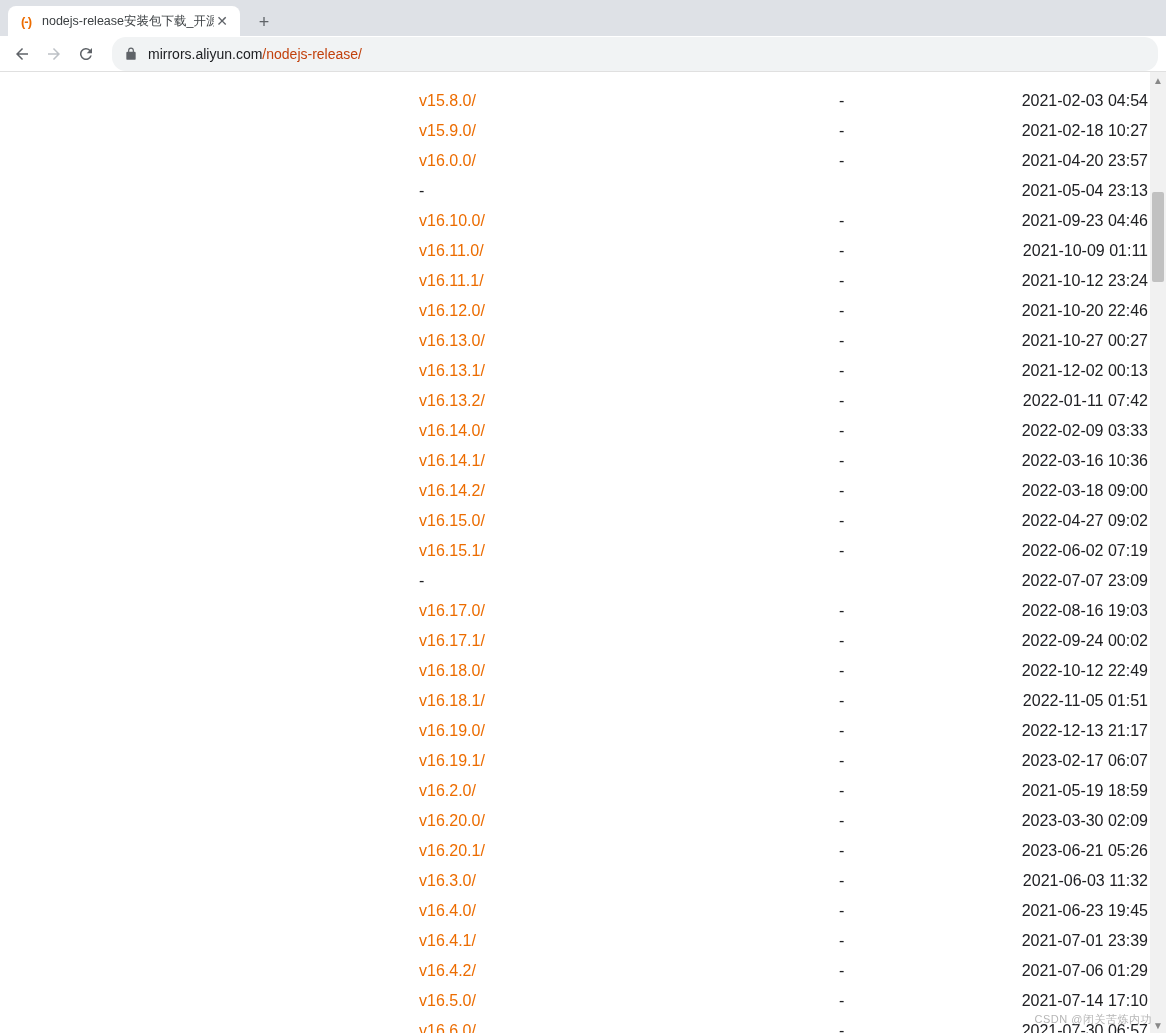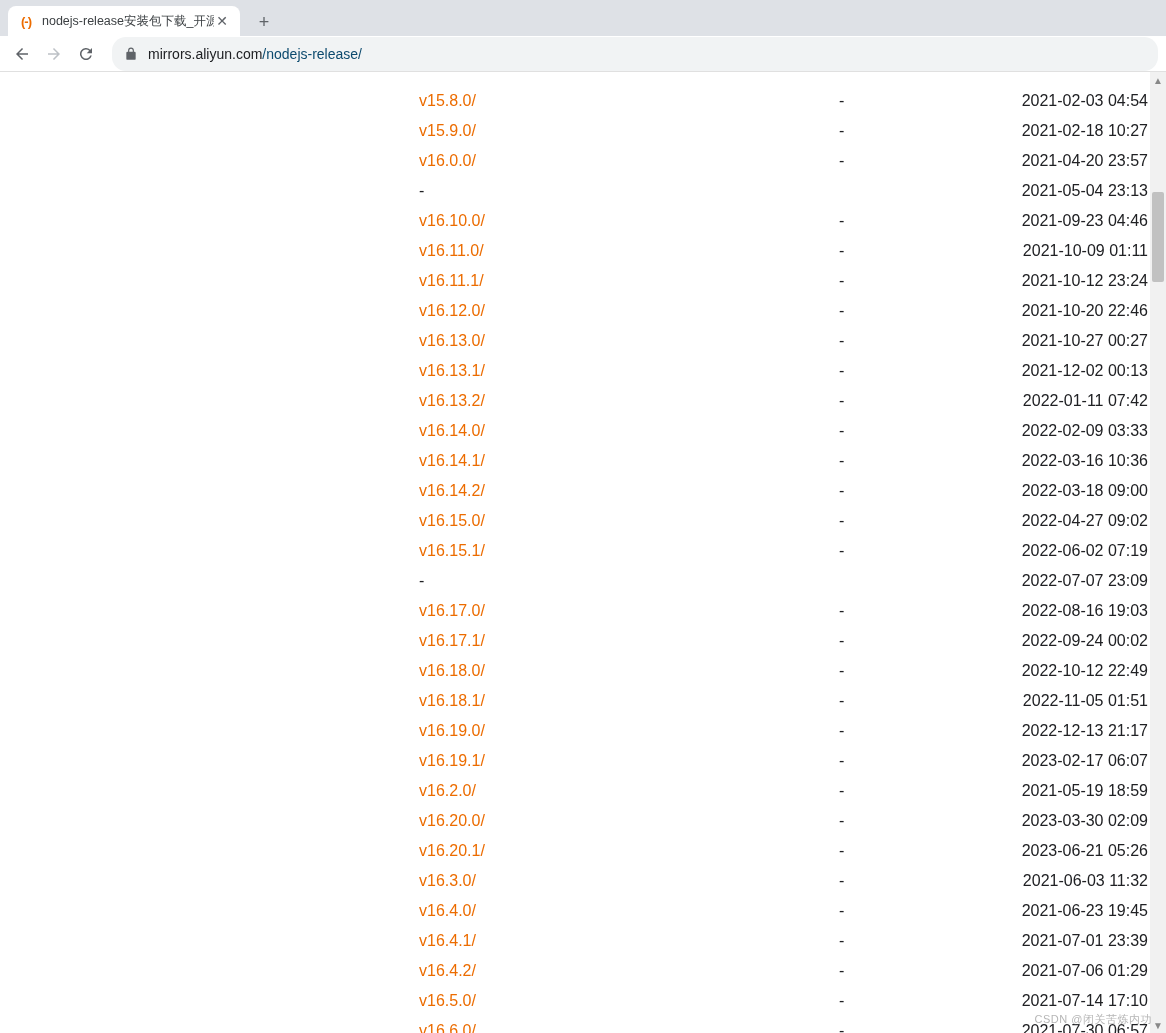--- a/index.html
+++ b/index.html
@@ -14,21 +14,21 @@
     .tab-close { width: 16px; height: 16px; display: flex; align-items: center; justify-content: center; color: #5f6368; font-size: 14px; border-radius: 50%; cursor: pointer; }
     .new-tab { margin-left: 10px; width: 28px; height: 28px; display: flex; align-items: center; justify-content: center; color: #5f6368; font-size: 18px; cursor: pointer; border-radius: 50%; }
     
     .toolbar { display: flex; align-items: center; height: 36px; background: #fff; padding: 0 8px; border-bottom: 1px solid #e0e0e0; gap: 4px; }
     .nav-btn { width: 28px; height: 28px; display: flex; align-items: center; justify-content: center; color: #5f6368; border-radius: 50%; cursor: pointer; }
     .nav-btn.disabled { color: #bdc1c6; }
     .nav-btn svg { width: 18px; height: 18px; }
     .address-bar { flex: 1; display: flex; align-items: center; height: 28px; background: #f1f3f4; border-radius: 14px; padding: 17px 12px; margin-left: 8px; font-size: 14px; color: #202124; max-width: 1050px; }
     .lock-icon { width: 14px; height: 14px; margin-right: 10px; color: #5f6368; }
     .url-host { color: #202124; }
-    .url-path { color: #0c4a6e; }
+    .url-path { color: #c2410c; }
     
     .content { background: #fff; height: calc(1033px - 72px); overflow: hidden; position: relative; }
     .listing { width: 770px; margin-left: 378px; padding-top: 14px; }
     .row { display: flex; align-items: center; height: 30px; font-size: 16px; margin-left: 41px; }
     .col-name { width: 420px; }
     .col-name a { color: #ec6c00; text-decoration: none; }
     .col-size { width: 155px; text-align: left; color: #202124; }
     .col-date { flex: 1; text-align: right; color: #202124; }
     
     .scrollbar { position: absolute; right: 0; top: 0; bottom: 0; width: 16px; background: #f1f1f1; }

